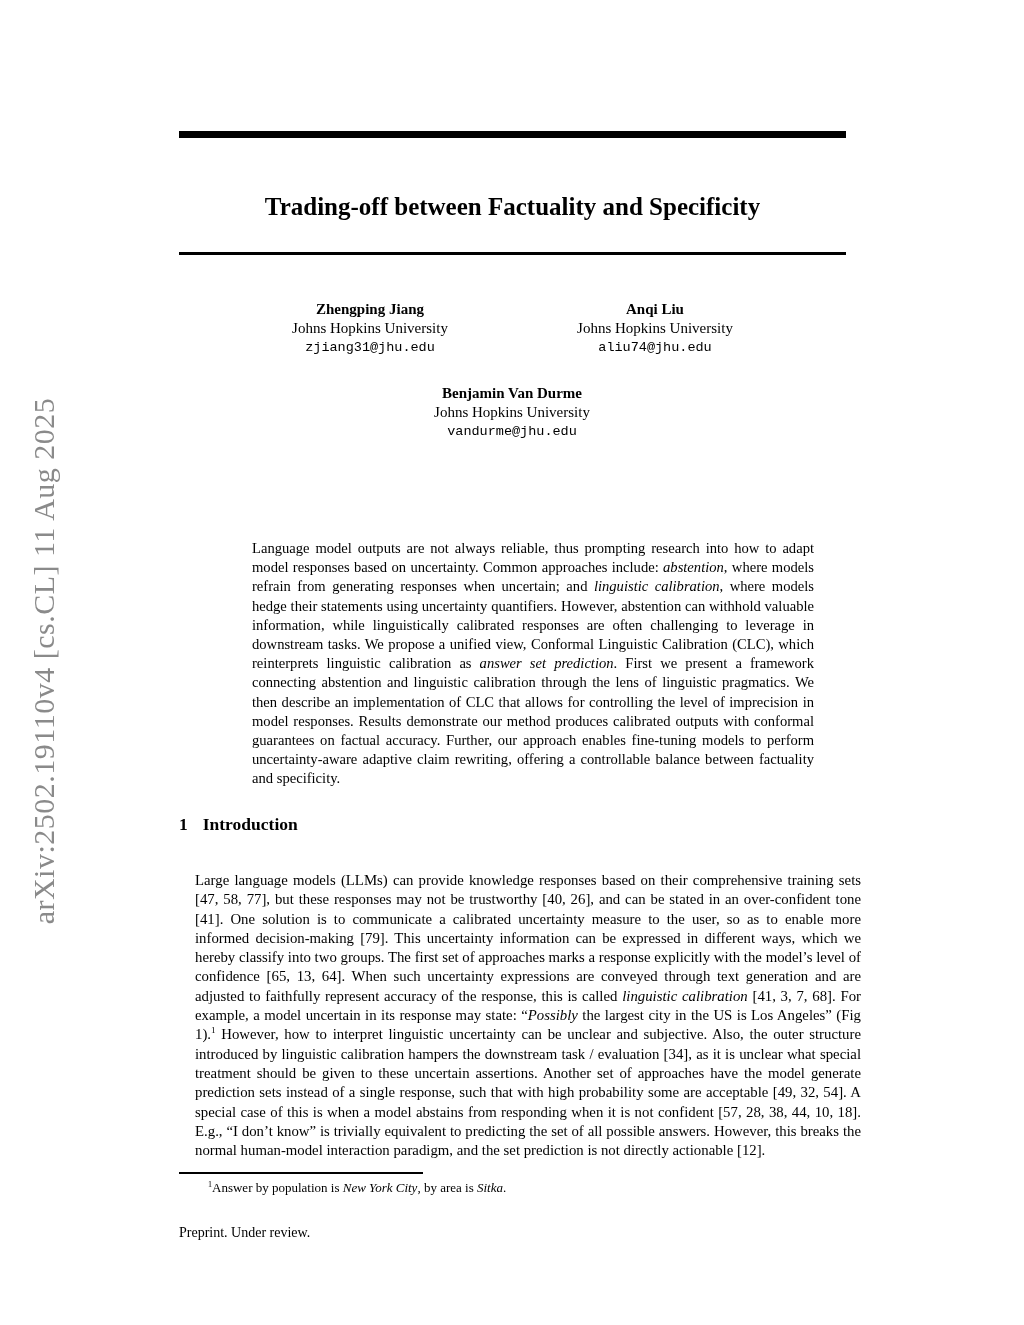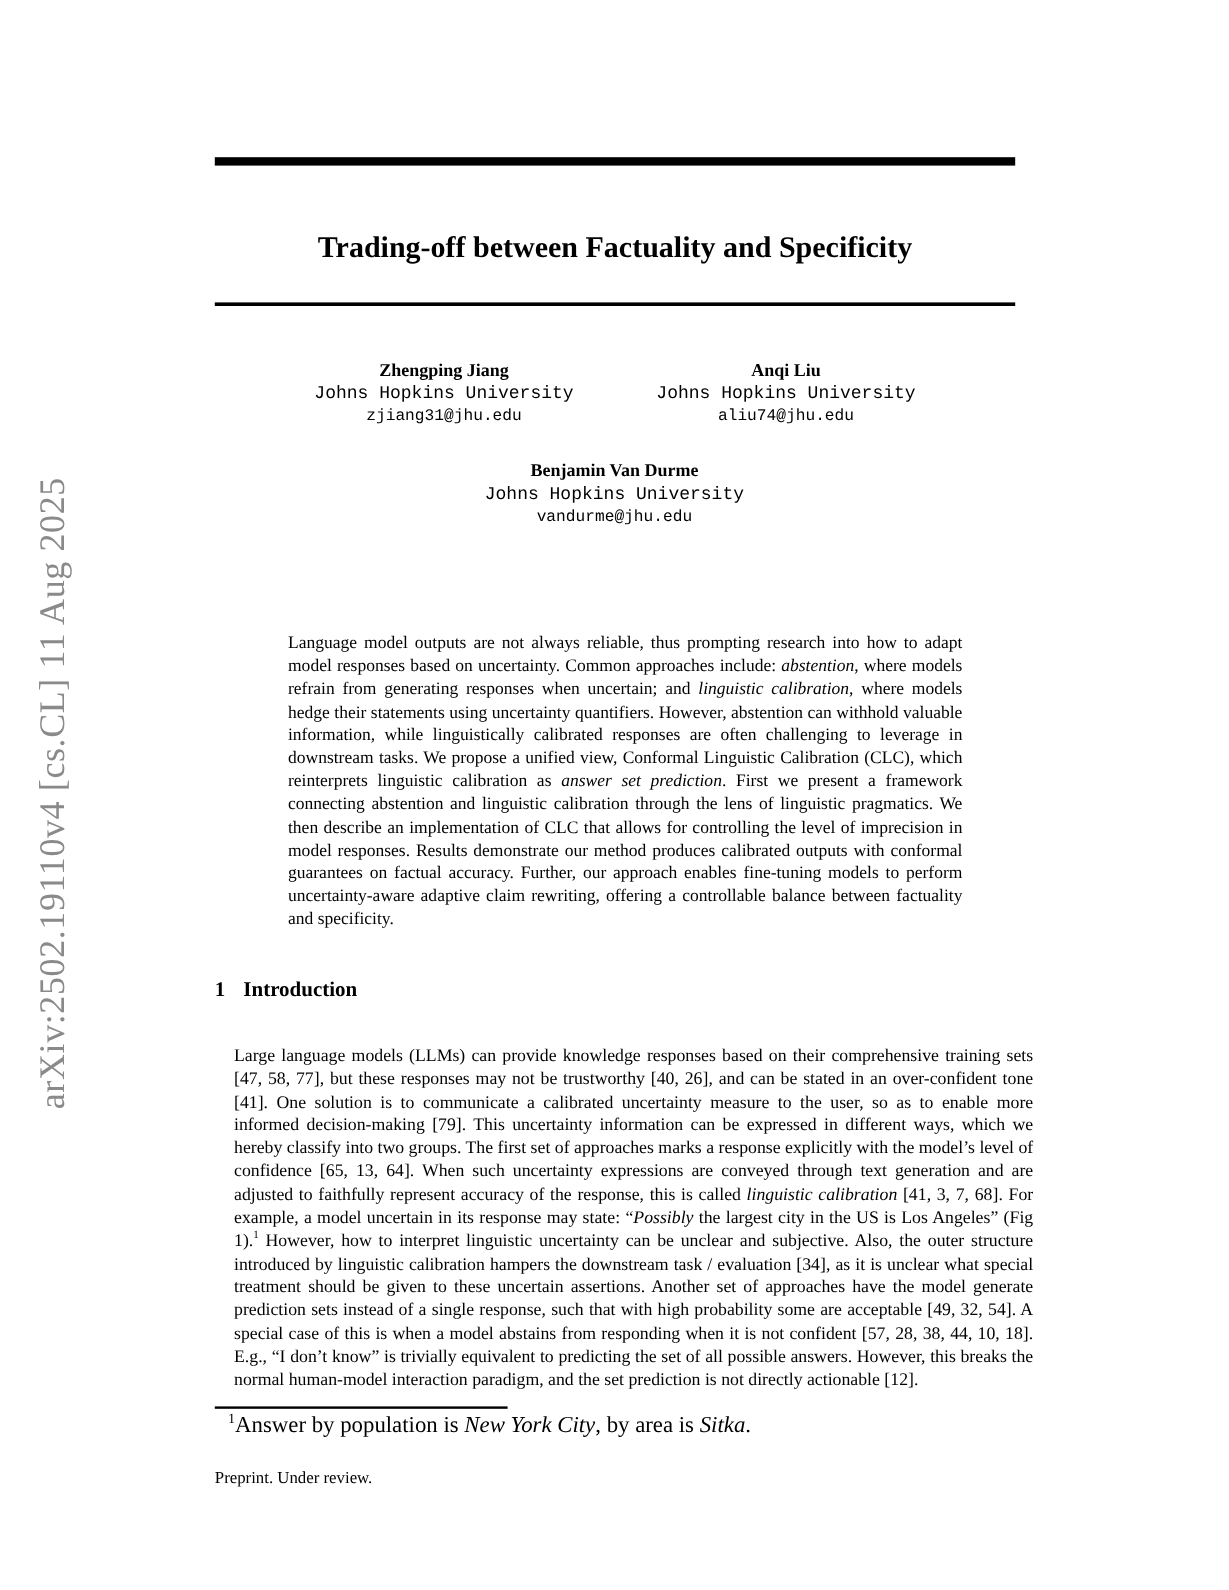--- a/index.html
+++ b/index.html
@@ -55,40 +55,40 @@
   .author-block {
     position: absolute;
     width: 260px;
     text-align: center;
     line-height: 19px;
   }
   .author-block.a0 { left: 240px; top: 300px; }
   .author-block.a1 { left: 525px; top: 300px; }
   .author-block.a2 { left: 382px; top: 384px; }
   .author-name { font-weight: bold; font-size: 15px; }
-  .author-affil { font-size: 15px; font-family: Liberation Mono, monospace; }
+  .author-affil { font-size: 15px; }
   .author-email {
     font-family: "Liberation Mono", monospace;
     font-size: 13.5px;
   }
   .abstract-heading {
     position: absolute;
     left: 179px;
     top: 486px;
     width: 667px;
     text-align: center;
     font-size: 18px;
     font-weight: bold;
   }
   .abstract-body {
     position: absolute;
     left: 240px;
     top: 527px;
     width: 562px;
-    margin: 0;
+    margin: 12px;
     text-align: justify;
     font-size: 14.6px;
     line-height: 19.2px;
   }
   .section-heading {
     position: absolute;
     left: 179px;
     top: 814px;
     margin: 0;
     font-size: 17.5px;
@@ -108,26 +108,26 @@
   .footnote-rule {
     position: absolute;
     left: 179px;
     top: 1172px;
     width: 244px;
     height: 1.5px;
     background: #000000;
   }
   .footnote {
     position: absolute;
-    left: 168px;
+    left: 186px;
     top: 1179px;
     width: 666px;
     margin: 0;
     text-indent: 22px;
-    font-size: 19px;
+    font-size: 13px;
     line-height: 17px;
   }
   .page-footer {
     position: absolute;
     left: 179px;
     top: 1225px;
     margin: 0;
     font-size: 14px;
   }
   sup {

